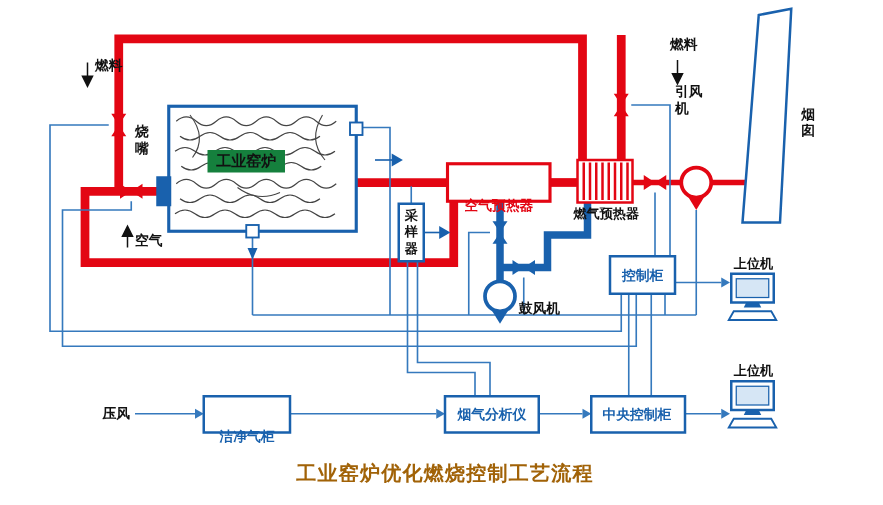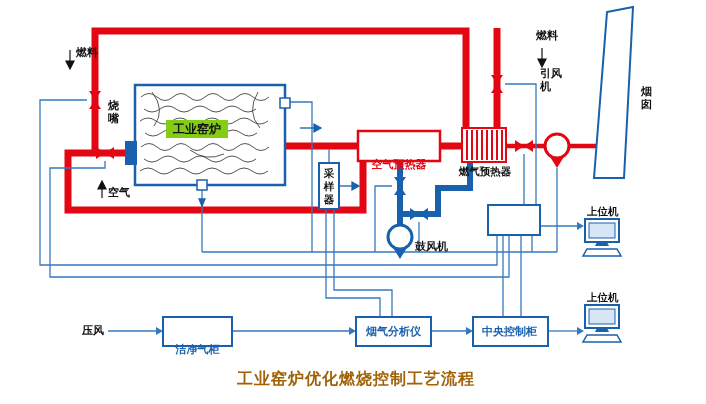--- a/index.html
+++ b/index.html
@@ -5,21 +5,21 @@
   * { box-sizing: border-box; margin: 0; padding: 0; }
   html,body { background:#fff; font-family:"DejaVu Sans", sans-serif; }
   .stage { position:relative; width:706px; height:404px; background:#fff; overflow:hidden; }
   svg.layer { position:absolute; left:0; top:0; }
   .lbl { position:absolute; color:#111; font-size:11px; font-weight:700; line-height:1.25; white-space:nowrap; }
   .lbl.v { white-space:normal; word-break:break-all; line-height:1.18; }
   .boxlbl { position:absolute; display:flex; align-items:center; justify-content:center;
             font-size:11px; font-weight:700; color:#111; text-align:center; }
   .blue { color:#1961ad; }
   .red  { color:#e30613; }
-  .furnace-name { background:#84cc16; font-size:12px; }
+  .furnace-name { background:#15803d; font-size:12px; }
   .small { font-size:10.5px; }
   .title { position:absolute; left:203px; top:369px; width:306px; text-align:center;
            font-size:16px; font-weight:700; color:#a16207; letter-spacing:1px; }
   .vtxt { position:absolute; color:#111; font-size:10.5px; font-weight:700;
           word-break:break-all; line-height:13px; text-align:center; }
 </style>
 </head>
 <body>
 
 <div class="stage">
@@ -171,20 +171,21 @@
   <div class="lbl" style="left:536px; top:29px;">燃料</div>
   <div class="lbl" style="left:72px; top:186px;padding-left:36px;">空气</div>
   <div class="lbl v" style="left:108px; top:100px; width:13px;">烧嘴</div>
   <div class="boxlbl furnace-name" style="left:166px; top:120px; width:62px; height:18px;">工业窑炉</div>
   <div class="vtxt" style="left:322px; top:167px; width:14px;">采样器</div>
   <div class="boxlbl red" style="left:358px; top:131px; width:82px; height:30px;margin-top:18px;">空气预热器</div>
   <div class="lbl small" style="left:446px; top:165px; width:78px; text-align:center;">燃气预热器</div>
   <div class="lbl v" style="left:540px; top:68px; width:26px;">引风机</div>
   <div class="lbl v" style="left:641px; top:86px; width:13px;">烟囱</div>
   <div class="lbl" style="left:415px; top:240px;">鼓风机</div>
+  <div class="boxlbl blue" style="left:488px; top:205px; width:52px; height:30px;">控制柜</div>
   <div class="lbl small" style="left:587px; top:205px;">上位机</div>
   <div class="lbl small" style="left:587px; top:291px;">上位机</div>
   <div class="lbl" style="left:82px; top:324px;">压风</div>
   <div class="boxlbl blue" style="left:163px; top:335px; width:69px; height:29px;">洁净气柜</div>
   <div class="boxlbl blue" style="left:356px; top:317px; width:75px; height:29px;">烟气分析仪</div>
   <div class="boxlbl blue" style="left:473px; top:317px; width:73px; height:29px;">中央控制柜</div>
   <div class="title">工业窑炉优化燃烧控制工艺流程</div>
 
 </div>
 

